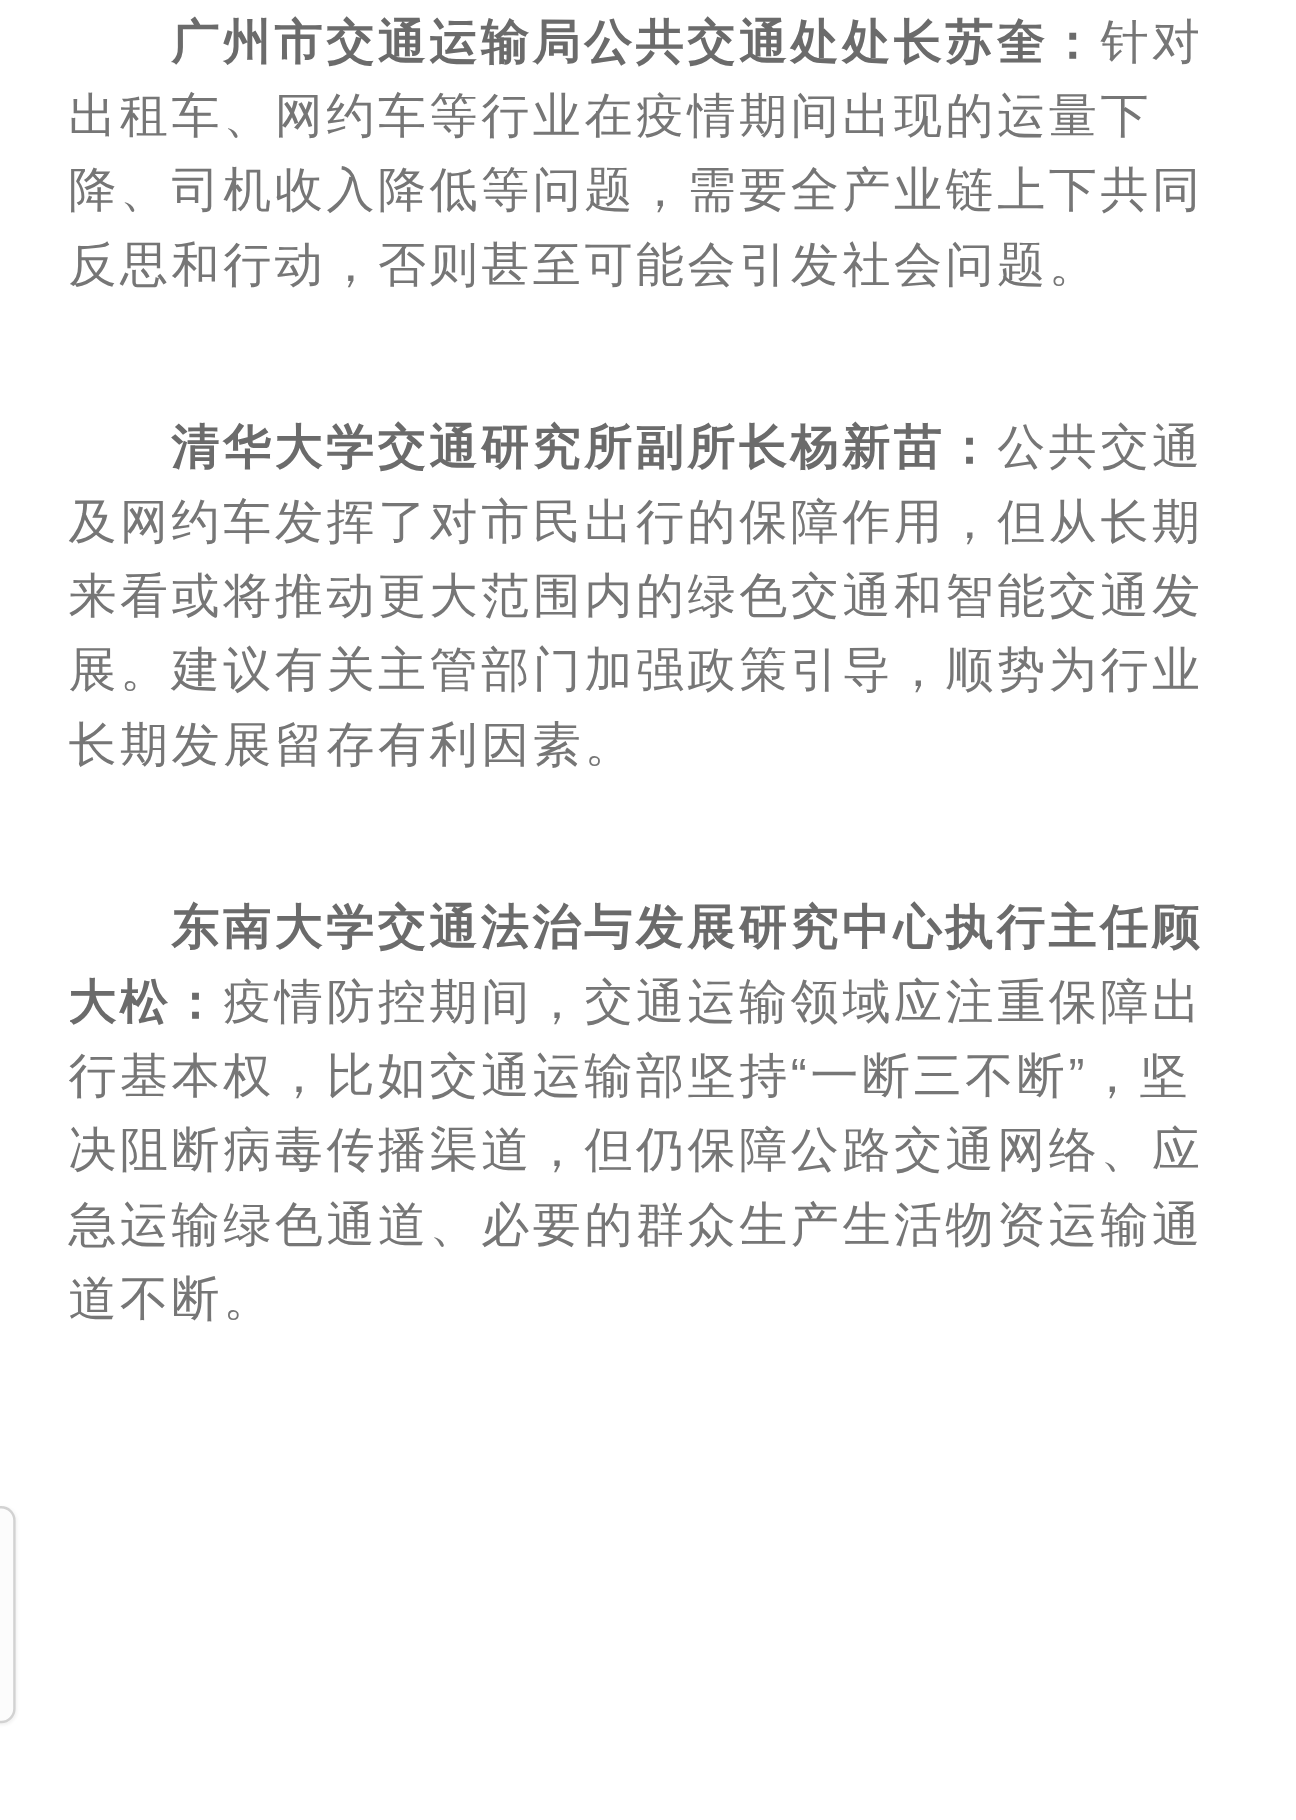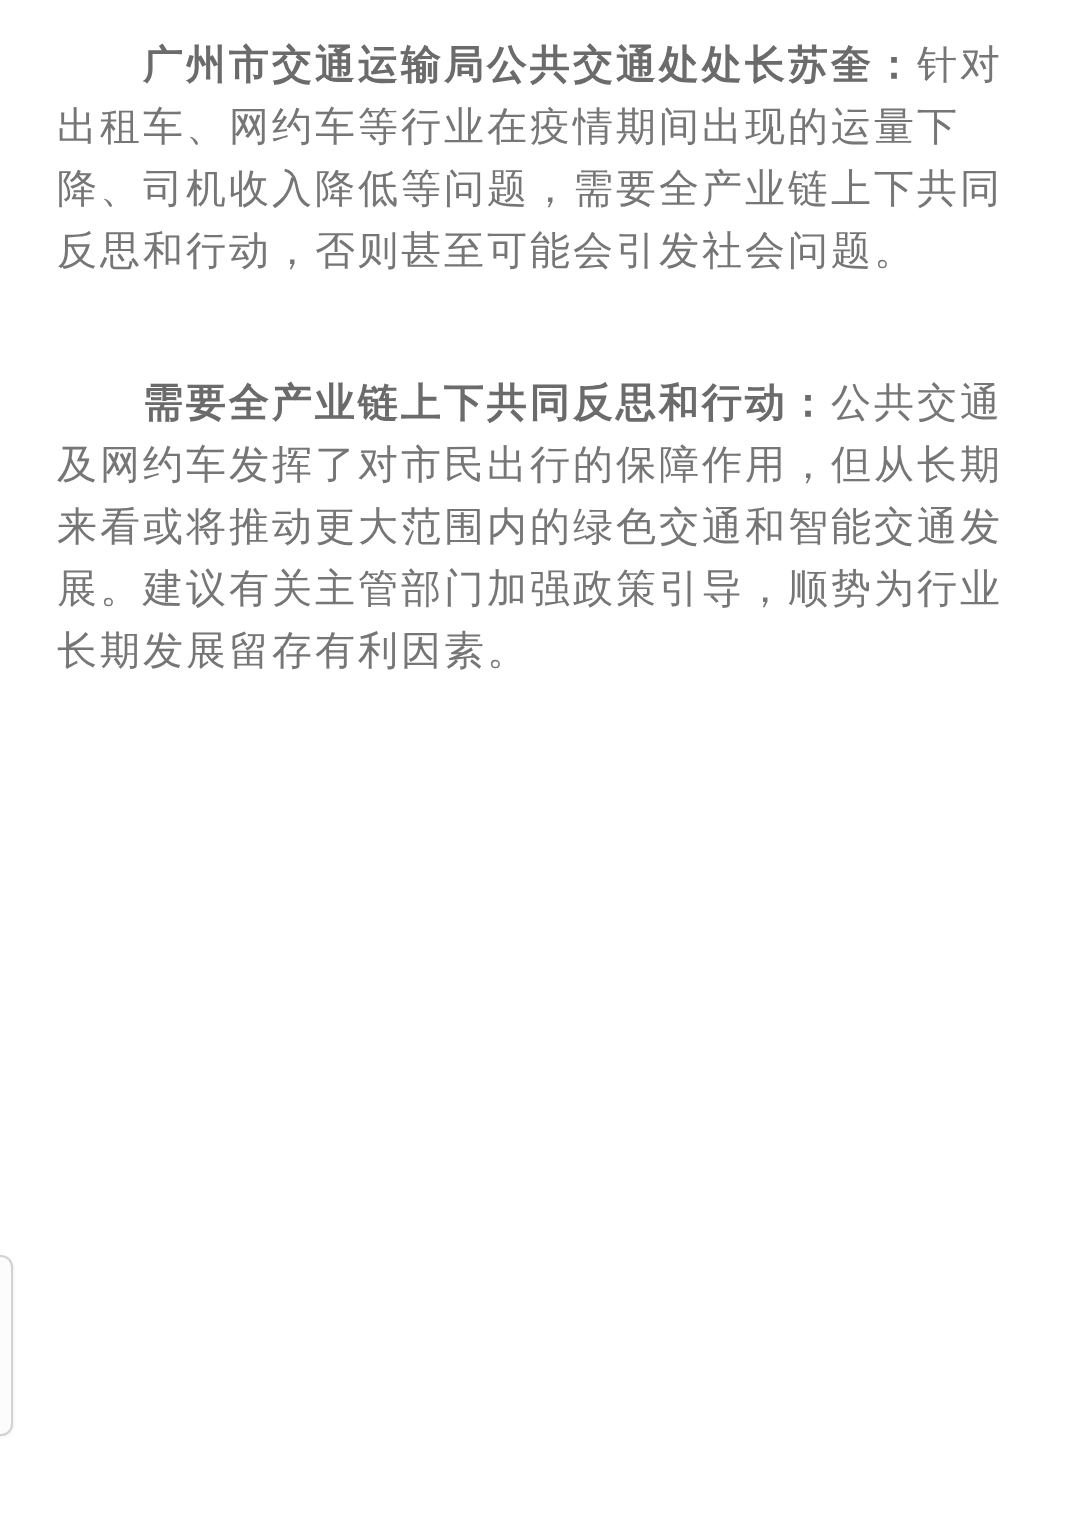--- a/index.html
+++ b/index.html
@@ -9,21 +9,20 @@
   body {
     width: 1080px;
     height: 1517px;
     background: #ffffff;
     overflow: hidden;
     position: relative;
     font-family: "Liberation Sans", sans-serif;
   }
   .article {
     padding: 4px 60px 0 57px;
-    margin-top: 29px;
   }
   .para {
     margin: 0 0 90px 0;
     font-size: 40px;
     line-height: 62px;
     letter-spacing: 3px;
     color: #767676;
     text-align: left;
     text-indent: 86px;
     word-break: normal;
@@ -42,16 +41,17 @@
     border: 2px solid #d2d2d2;
     border-radius: 12px;
     box-shadow: 1px 1px 3px rgba(0,0,0,0.06);
   }
 </style>
 </head>
 <body>
 
 <div class="article" id="article-root">
     <p class="para"><strong class="speaker">广州市交通运输局公共交通处处长苏奎：</strong><span>针对出租车、网约车等行业在疫情期间出现的运量下降、司机收入降低等问题，需要全产业链上下共同反思和行动，否则甚至可能会引发社会问题。</span></p>
-    <p class="para"><strong class="speaker">需要全产业链上下共同反思和行动：</strong><span>公共交通及网约车发挥了对市民出行的保障作用，但从长期来看或将推动更大范围内的绿色交通和智能交通发展。建议有关主管部门加强政策引导，顺势为行业长期发展留存有利因素。</span></p>
+    <p class="para"><strong class="speaker">清华大学交通研究所副所长杨新苗：</strong><span>公共交通及网约车发挥了对市民出行的保障作用，但从长期来看或将推动更大范围内的绿色交通和智能交通发展。建议有关主管部门加强政策引导，顺势为行业长期发展留存有利因素。</span></p>
+    <p class="para"><strong class="speaker">东南大学交通法治与发展研究中心执行主任顾大松：</strong><span>疫情防控期间，交通运输领域应注重保障出行基本权，比如交通运输部坚持“一断三不断”，坚决阻断病毒传播渠道，但仍保障公路交通网络、应急运输绿色通道、必要的群众生产生活物资运输通道不断。</span></p>
   </div>
 
 <div class="floating-handle"></div>
 
 </body></html>

